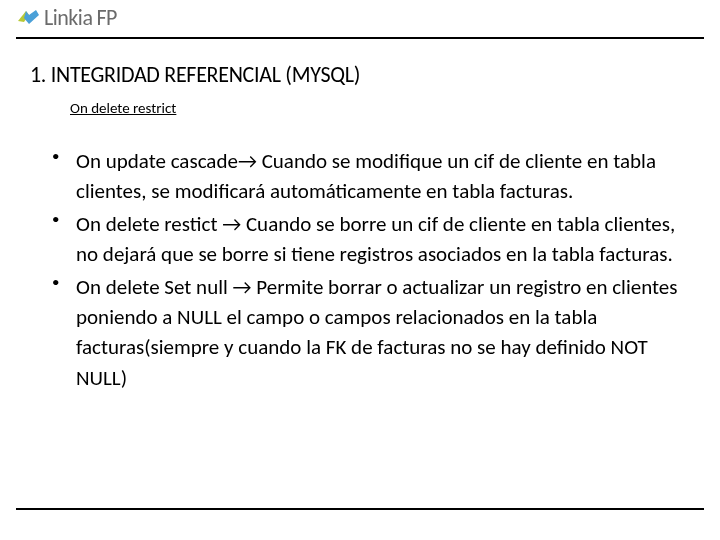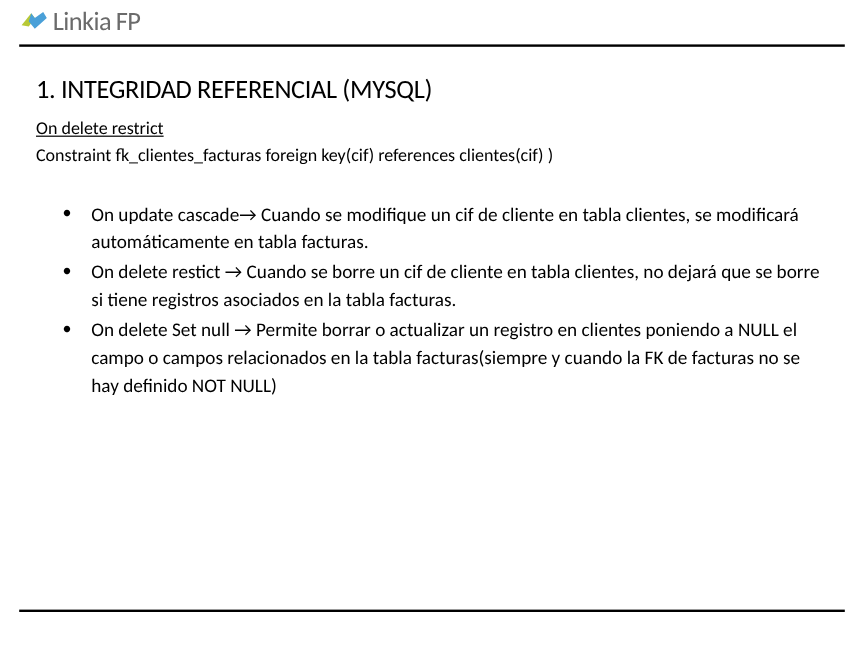--- a/index.html
+++ b/index.html
@@ -44,37 +44,37 @@
       font-size: 22px;
       font-weight: 400;
       letter-spacing: -0.3px;
       margin-bottom: 10px;
     }
     .subhead {
       font-size: 15px;
       line-height: 1.45;
       margin-bottom: 0px;
     }
-    .underline { text-decoration: underline; }
+    .underline { text-decoration: underline; margin-left: 40px; }
     .bullets {
       margin-top: 26px;
       padding-left: 22px;
     }
     .bullet-row {
       display: flex;
       margin-bottom: 2px;
     }
     .bullet-marker {
       width: 24px;
       flex-shrink: 0;
       font-size: 15px;
       line-height: 1.45;
     }
     .bullet-text {
-      font-size: 16px;
+      font-size: 21px;
       line-height: 1.45;
     }
     .footer-divider {
       position: absolute;
       bottom: 30px;
       left: 16px;
       right: 16px;
       border: none;
       border-top: 2px solid #000;
     }
@@ -91,21 +91,20 @@
   </span>
   <span class="logo-text">
     <span>Linkia</span><span class="fp">FP</span>
   </span>
 </div>
 <hr class="header-divider">
 
 <div class="content">
   <h1 class="title">1. INTEGRIDAD REFERENCIAL (MYSQL)</h1>
   <p class="subhead underline">On delete restrict</p>
-  <p class="subhead">Constraint  fk_clientes_facturas foreign key(cif) references clientes(cif) )</p>
 
   <div class="bullets">
     <div class="bullet-row">
       <div class="bullet-marker">•</div>
       <div class="bullet-text">On update cascade→ Cuando se modifique un cif de cliente en tabla clientes, se modificará automáticamente en tabla facturas.</div>
     </div>
     <div class="bullet-row">
       <div class="bullet-marker">•</div>
       <div class="bullet-text">On delete restict → Cuando se borre un cif de cliente en tabla clientes, no dejará que se borre si tiene registros asociados en la tabla facturas.</div>
     </div>

